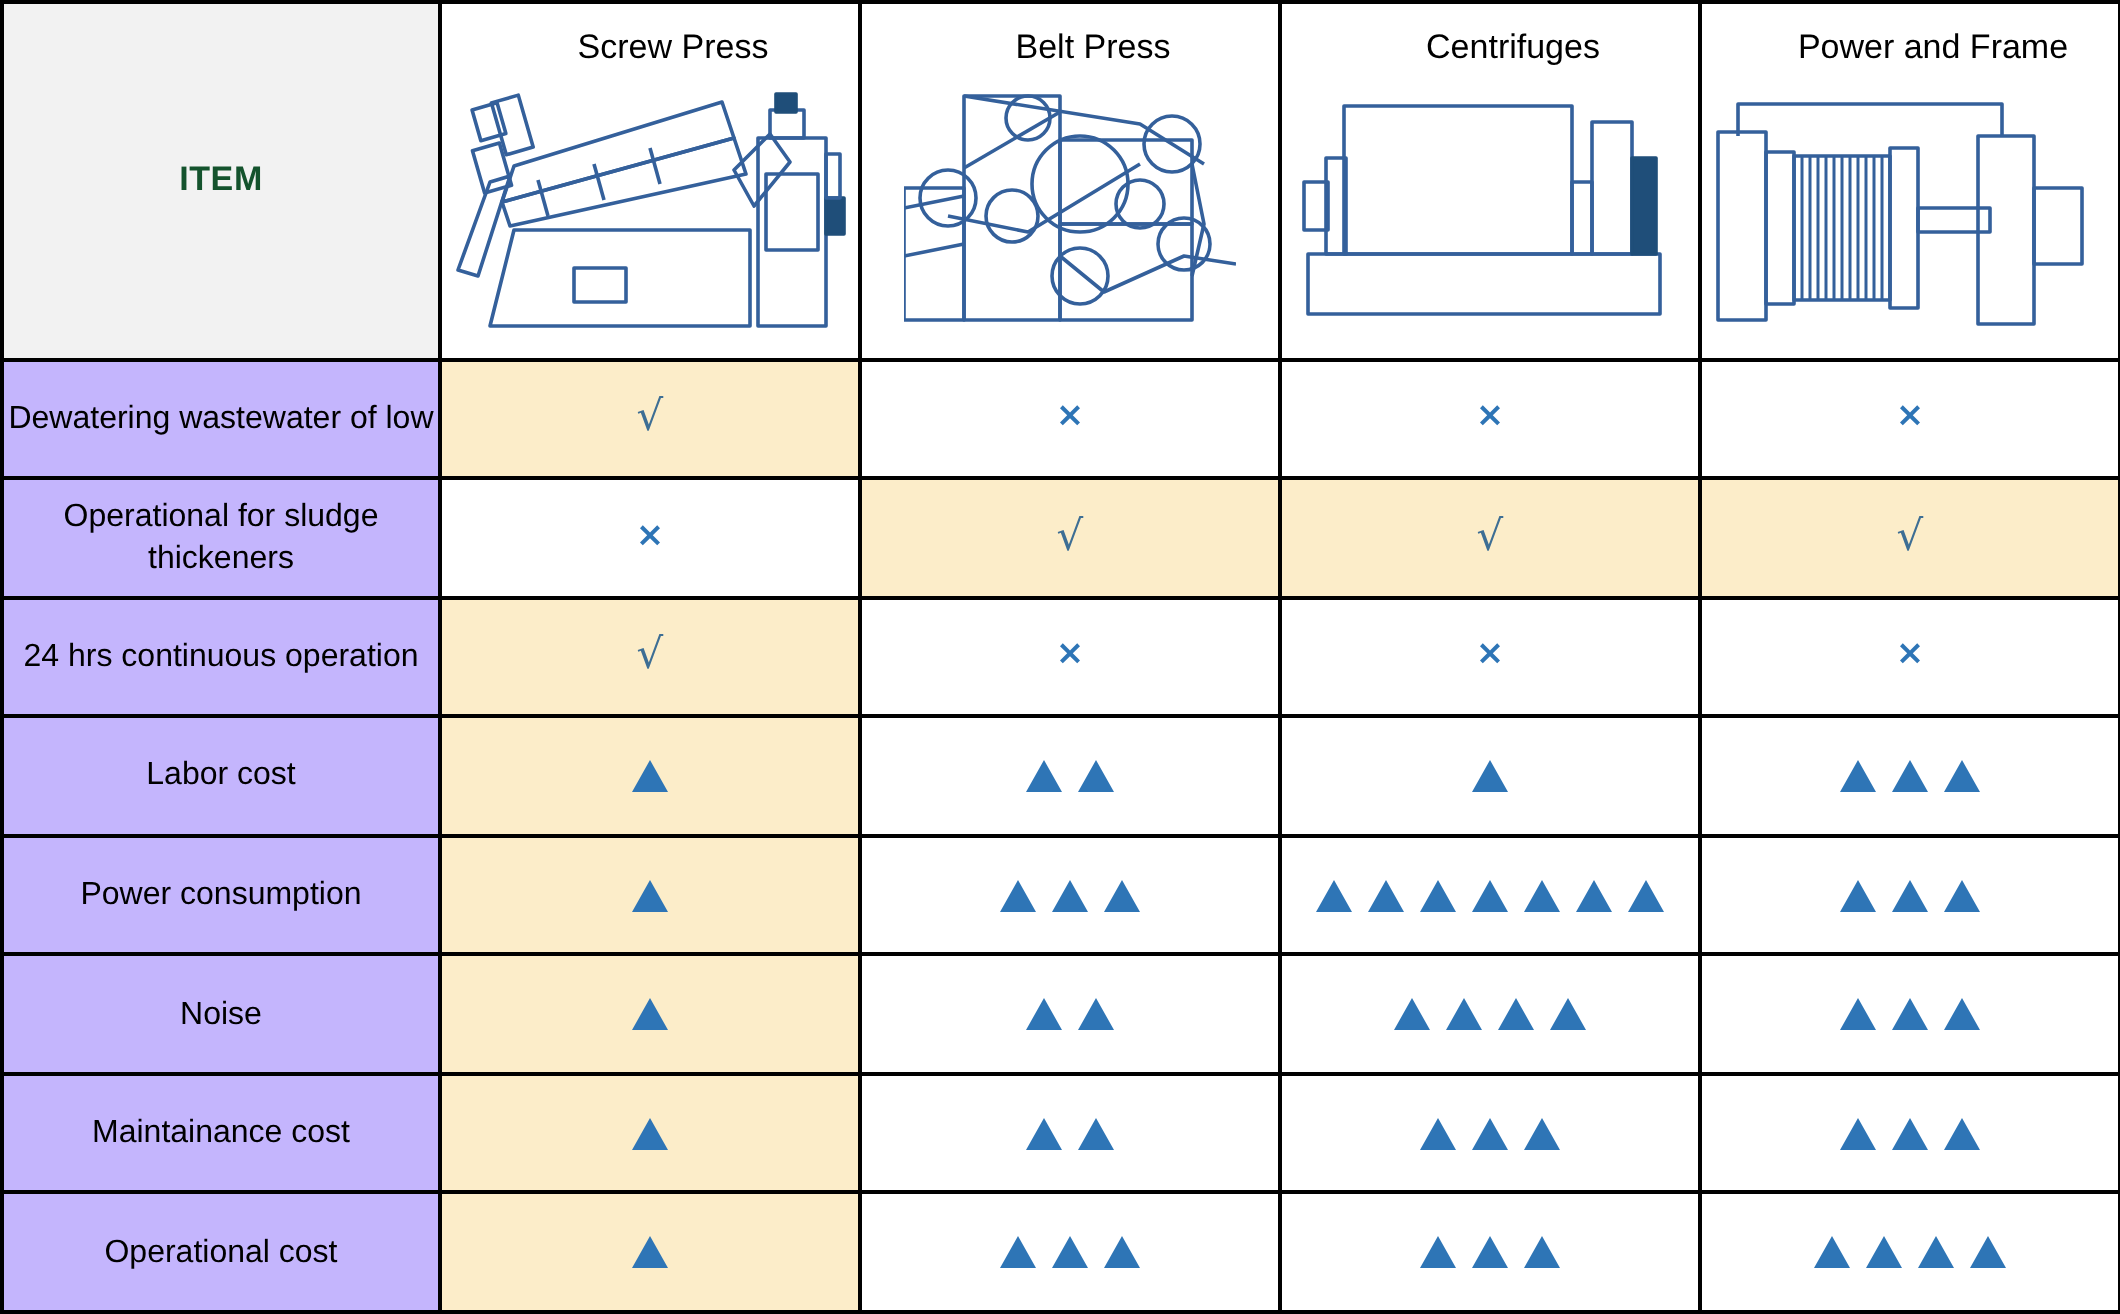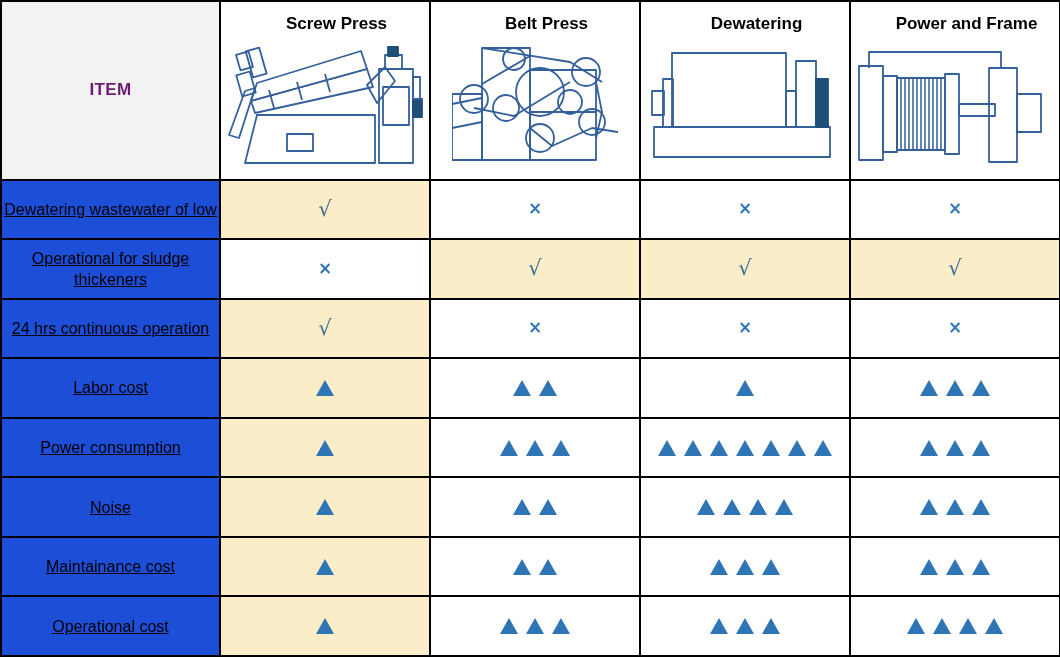--- a/index.html
+++ b/index.html
@@ -37,65 +37,64 @@
   
   .header-row td { height: 166px; }
 
   .item-head {
     background: #F2F2F2;
     border-right: 2px solid #000000 !important;
   }
   .item-head-label {
     font-size: 17px;
     font-weight: bold;
-    color: #701a75;
+    color: #14532d;
     letter-spacing: .3px;
   }
 
   .machine-head {
     background: #ffffff;
     position: relative;
   }
   .machine-head-inner {
     display: flex;
     flex-direction: column;
     align-items: center;
     justify-content: flex-start;
     height: 166px;
     box-sizing: border-box;
     padding-top: 4px;
   }
   .machine-title {
     font-size: 17px;
-    font-weight: bold;
+    font-weight: normal;
     color: #000000;
     line-height: 26px;
     white-space: nowrap;
     margin-left: 23px;
   }
   .machine-art {
     flex: 1;
     display: flex;
     align-items: center;
     justify-content: center;
     width: 100%;
   }
   .machine-art svg { display: block; }
 
   
   .data-row td { height: 54px; }
 
   .row-label {
-    background: #1d4ed8;
+    background: #c4b5fd;
     font-size: 16px;
     color: #000000;
     line-height: 21px;
     padding: 2px 6px;
     border-right: 2px solid #000000 !important;
-    text-decoration: underline;
   }
 
   .cell { background: #ffffff; }
   .cell.hl { background: #FCEDC9; }
 
   
   .mark-check {
     font-size: 21px;
     color: #3D6E94;
     font-family: "DejaVu Sans", sans-serif;
@@ -210,21 +209,21 @@
                 <circle cx="140" cy="80" r="13"></circle>
                 <circle cx="88" cy="96" r="14"></circle>
               </g>
             </svg>
           </div>
         </div>
       </td>
 
       <td class="machine-head">
         <div class="machine-head-inner">
-          <div class="machine-title">Dewatering</div>
+          <div class="machine-title">Centrifuges</div>
           <div class="machine-art">
             <svg width="190" height="112" viewBox="0 0 190 112">
               <g fill="none" stroke="#34609B" stroke-width="1.8" stroke-linejoin="round">
 
                 <rect x="4" y="78" width="176" height="30"></rect>
 
                 <rect x="22" y="4" width="114" height="74"></rect>
 
                 <rect x="13" y="30" width="10" height="48"></rect>
                 <rect x="2" y="42" width="12" height="24"></rect>

